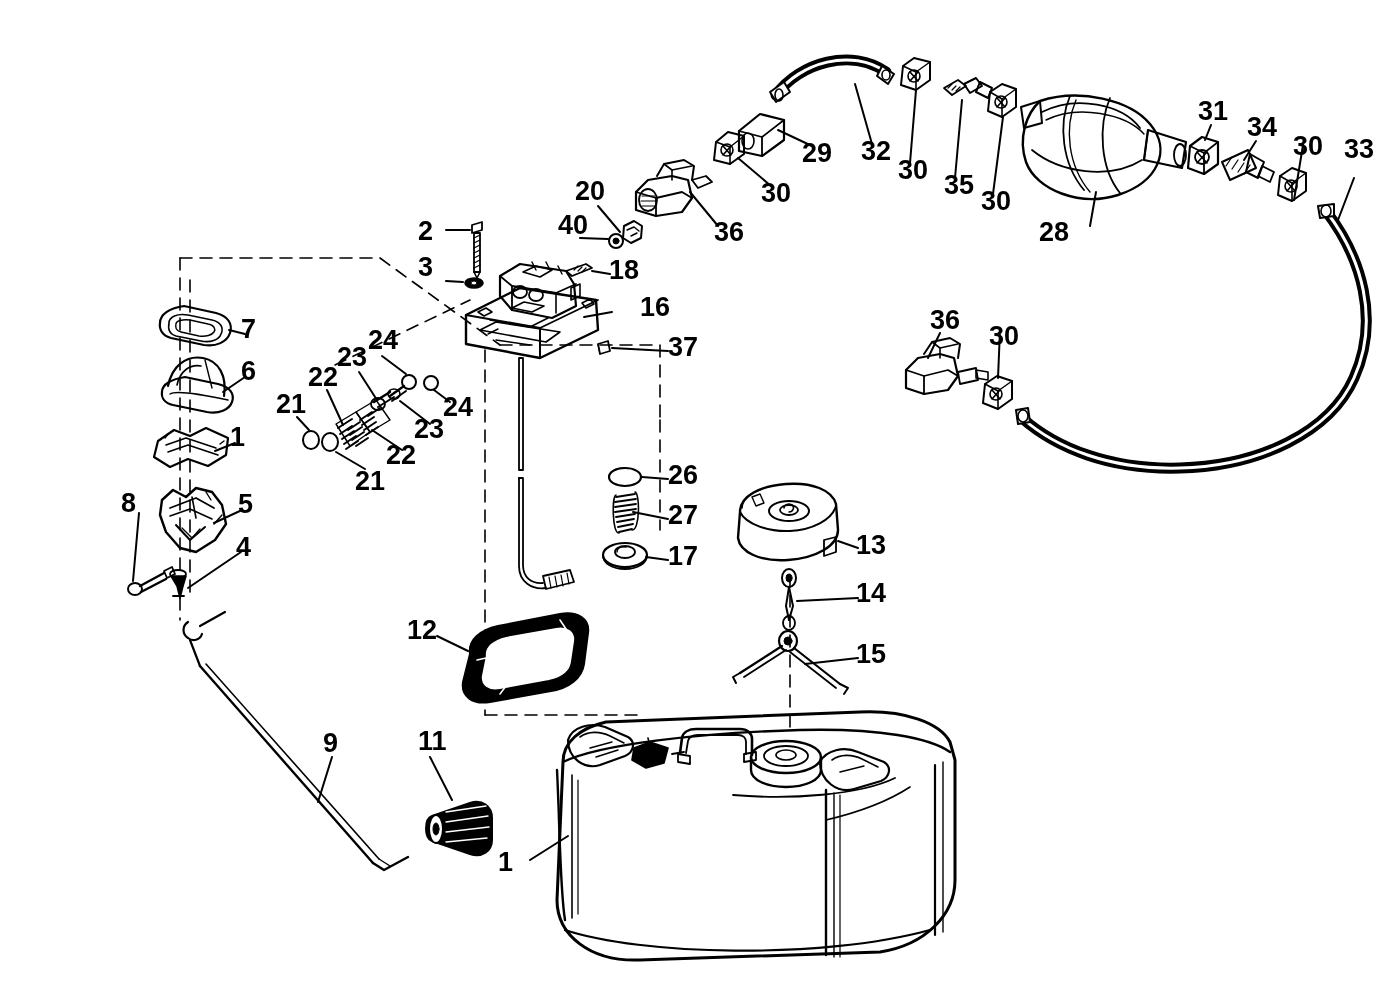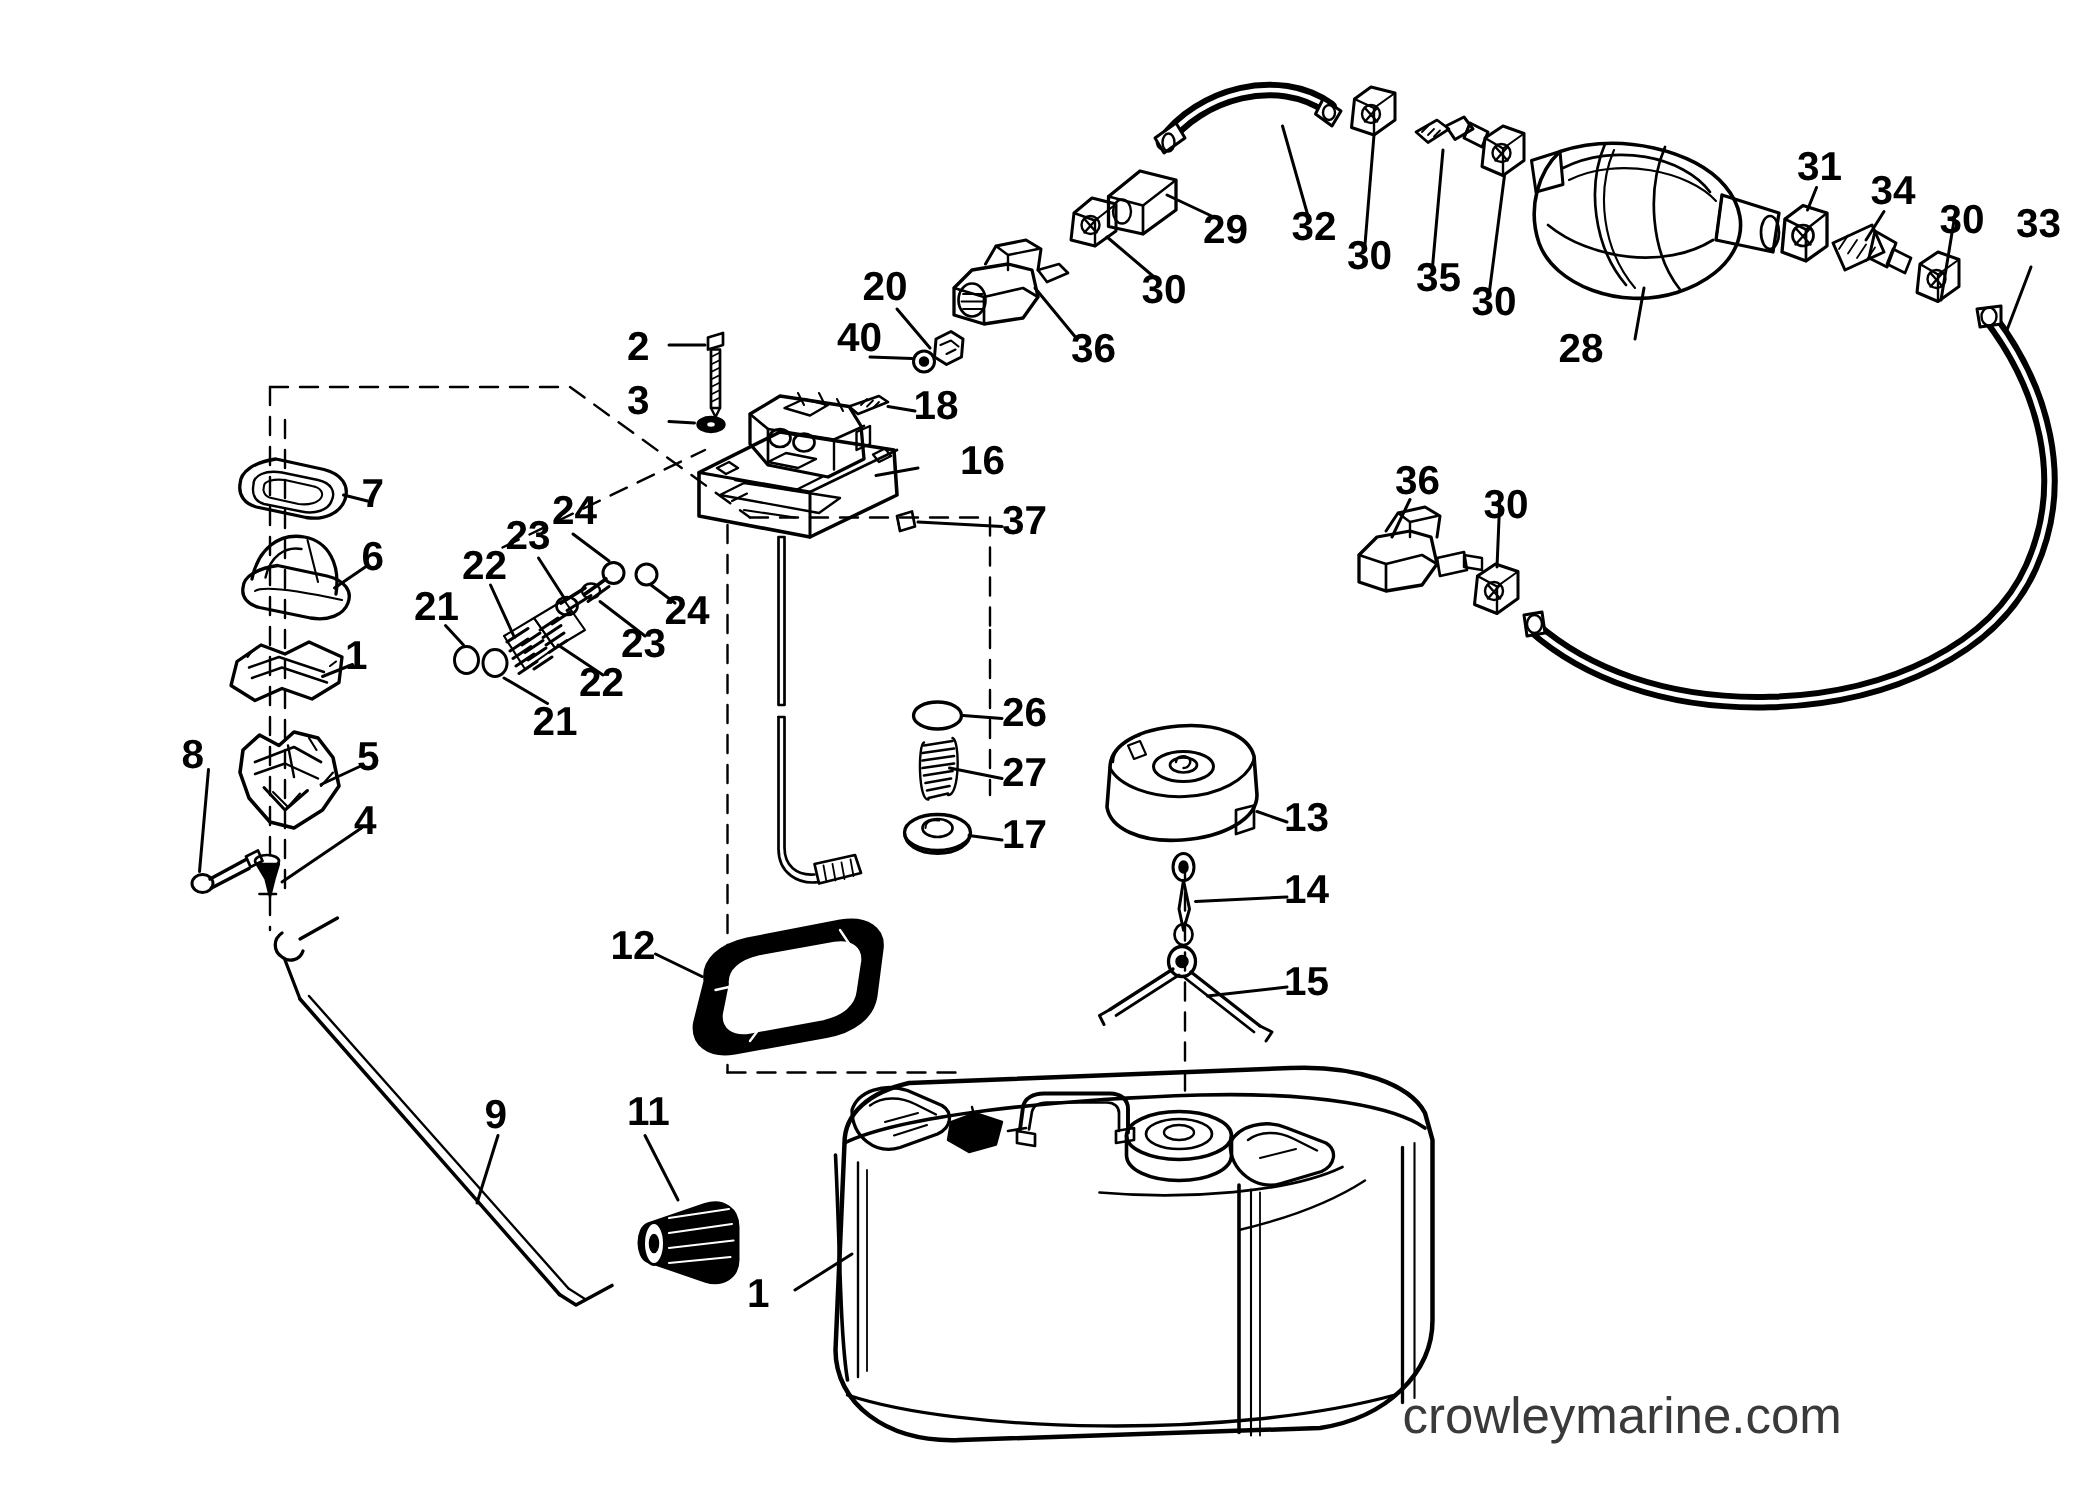--- a/index.html
+++ b/index.html
@@ -503,21 +503,20 @@
         <path d="M872,144 L855,84"></path>
         <path d="M1354,178 L1338,220"></path>
         <path d="M1256,141 L1244,160"></path>
         <path d="M955,178 L962,100"></path>
         <path d="M718,226 L690,192"></path>
         <path d="M940,333 L928,358"></path>
       </g>
     </g>
   </svg>
 
-  <div class="wm-url">crowleymarine.com</div>
 
   <div id="callout-layer">
       <div class="callout" style="left: 498px; top: 849px;">1</div>
       <div class="callout" style="left: 418px; top: 218px;">2</div>
       <div class="callout" style="left: 418px; top: 254px;">3</div>
       <div class="callout" style="left: 236px; top: 534px;">4</div>
       <div class="callout" style="left: 238px; top: 491px;">5</div>
       <div class="callout" style="left: 241px; top: 358px;">6</div>
       <div class="callout" style="left: 241px; top: 316px;">7</div>
       <div class="callout" style="left: 121px; top: 490px;">8</div>

